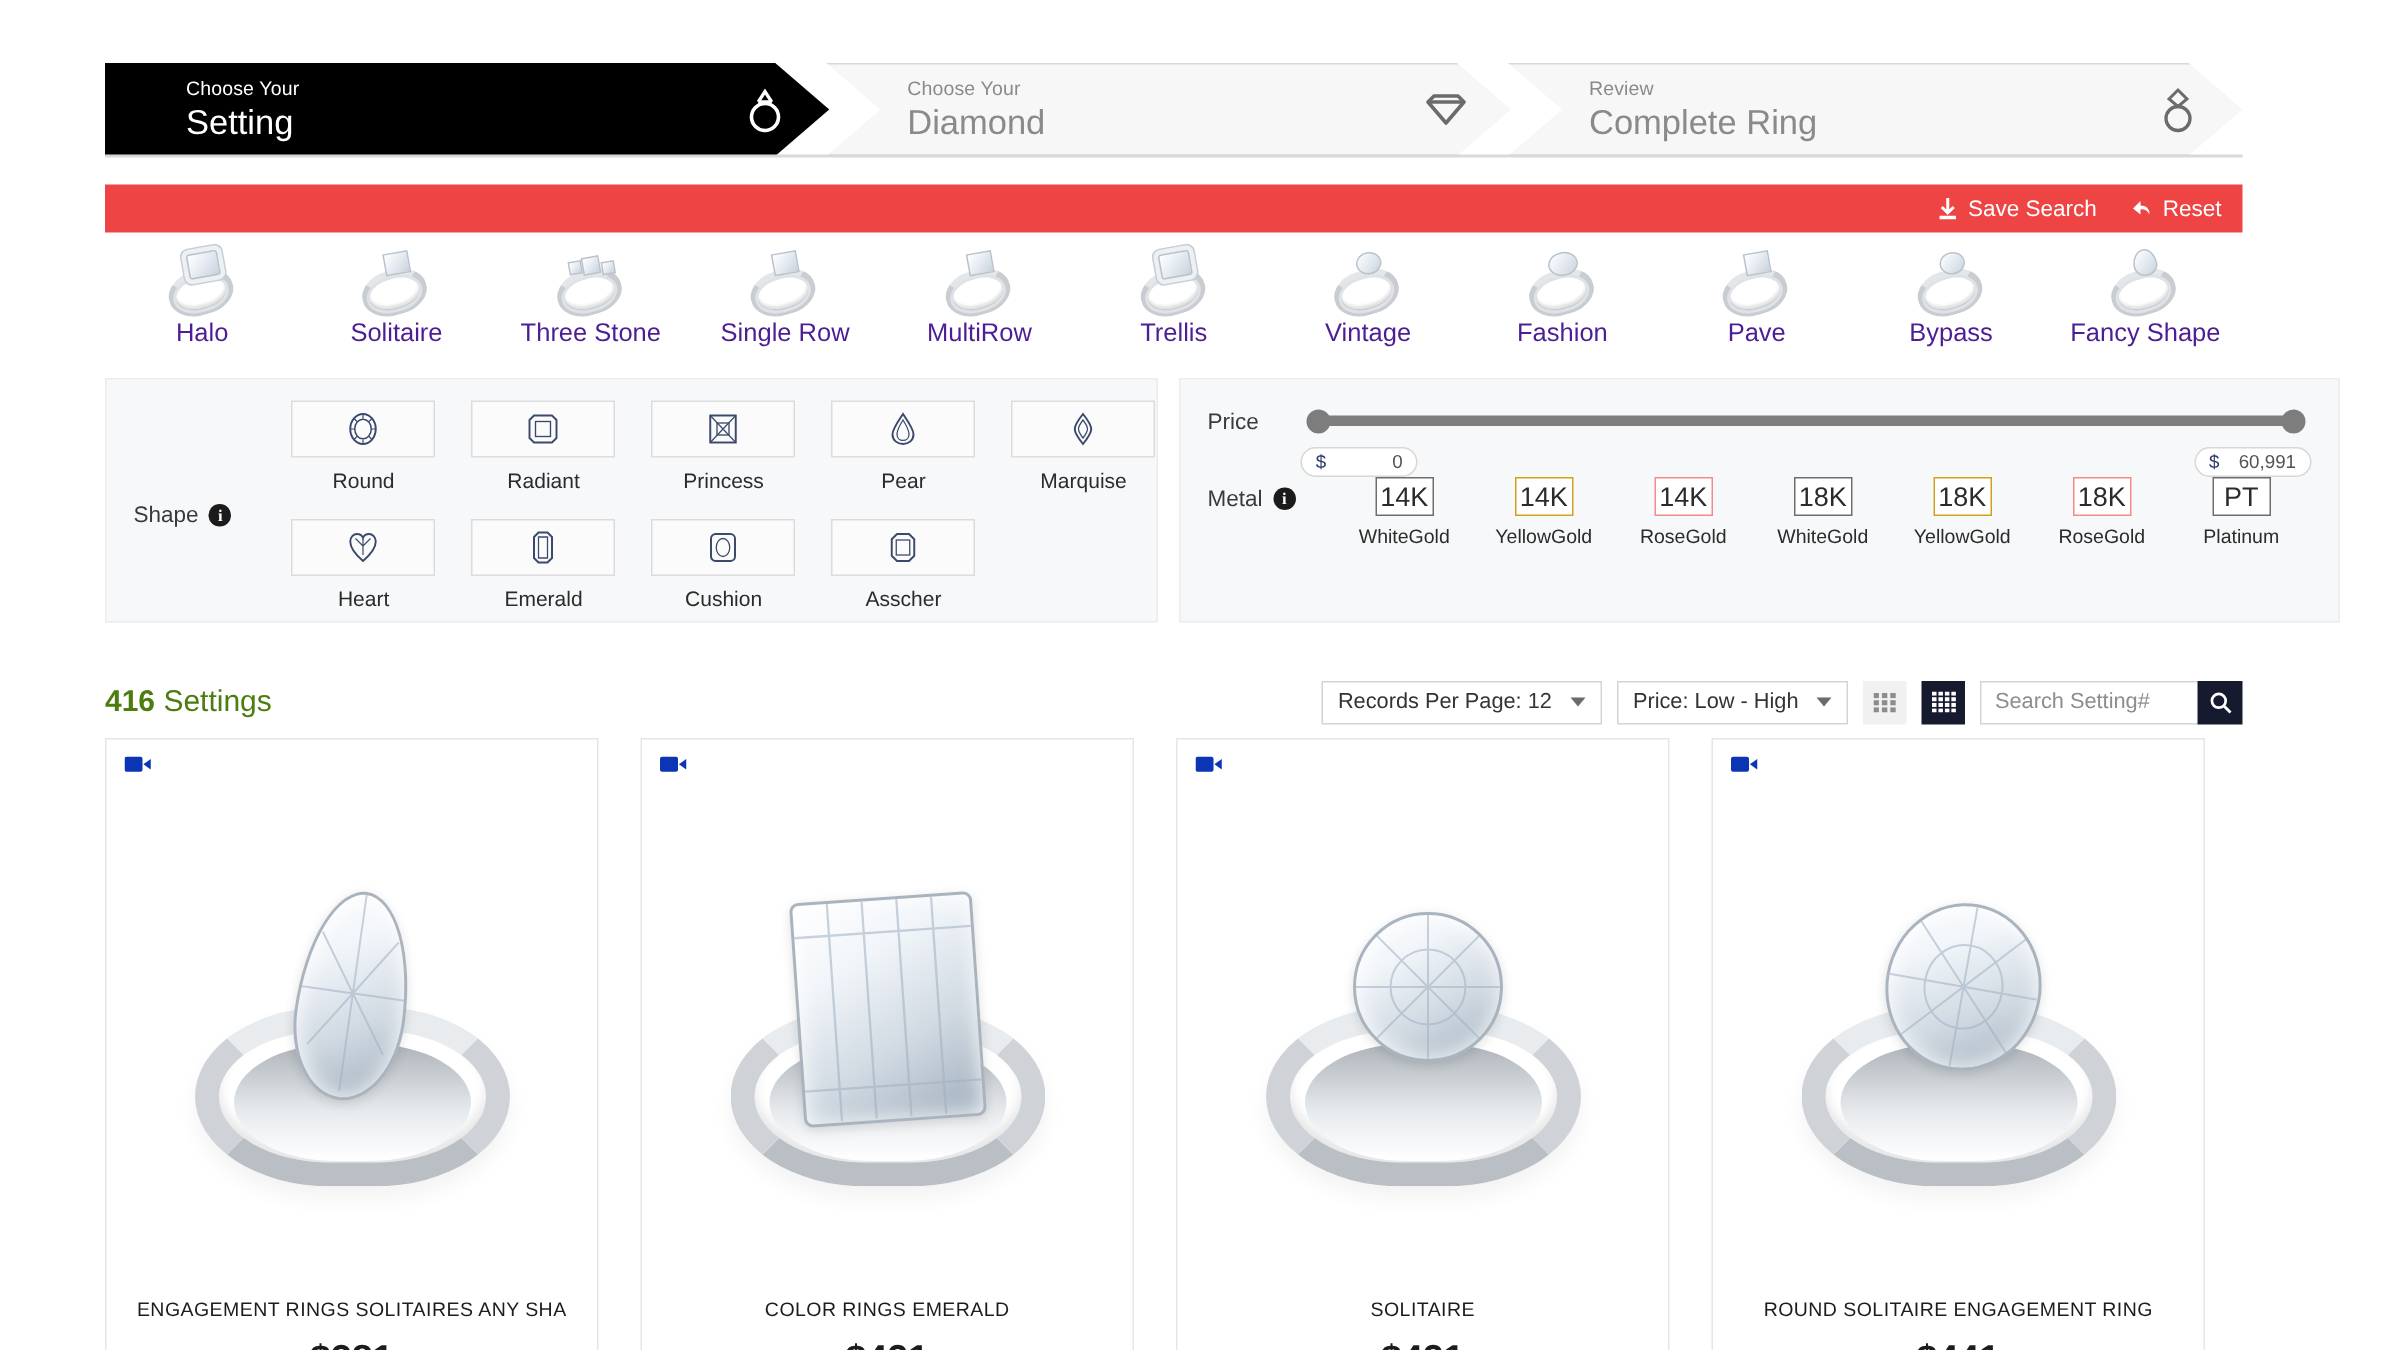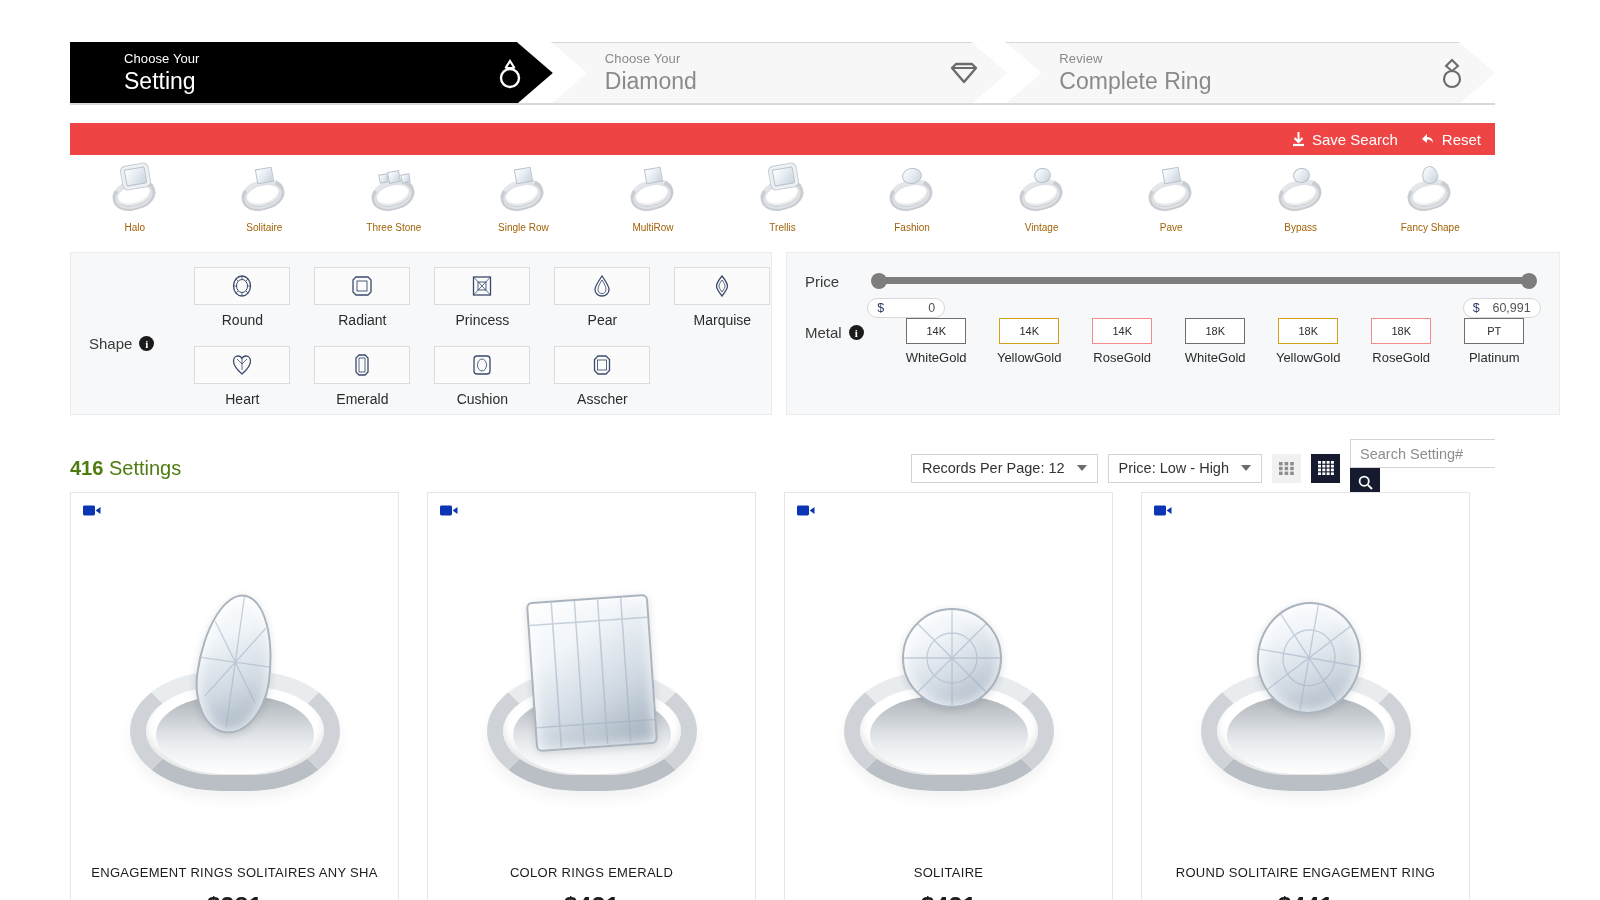--- a/index.html
+++ b/index.html
@@ -34,21 +34,21 @@
                background: #ef4444; display: flex; align-items: center; justify-content: flex-end; gap: 22px;
                padding-right: 14px; }
   .actionbtn { display: flex; align-items: center; gap: 7px; color: #fff; font-size: 15px; cursor: pointer; }
   .actionbtn svg { display: block; }
 
   
   .styles { position: absolute; left: 70px; top: 160px; width: 1425px; height: 88px;
             display: flex; align-items: flex-start; }
   .style-item { flex: 1; display: flex; flex-direction: column; align-items: center; cursor: pointer; }
   .style-img { width: 70px; height: 52px; position: relative; }
-  .style-label { margin-top: 10px; font-size: 10px; color: #a16207; }
+  .style-label { font-size: 17px; color: #4c1d95; }
 
   
   .ringart { position: absolute; inset: 0; }
   .ringart .band {
     position: absolute; left: 12px; top: 20px; width: 44px; height: 30px;
     border: 5px solid #c9cdd2; border-radius: 50%/55%;
     border-top-color: #e4e7ea; transform: rotate(-16deg);
     box-shadow: inset 0 -2px 2px rgba(0,0,0,.12);
   }
   .ringart .band2 {
@@ -93,39 +93,39 @@
   .knob.left { left: -2px; } .knob.right { right: -2px; }
   .price-inputs { display: flex; justify-content: space-between; margin-top: 11px; }
   .price-field { width: 78px; height: 20px; border: 1px solid #d7d7d7; border-radius: 10px; background: #fff;
                  display: flex; align-items: center; justify-content: space-between; padding: 0 9px;
                  font-size: 12.5px; color: #555; }
   .price-field .cur { color: #2b3a67; }
 
   .metal-row { display: flex; align-items: flex-start; margin-top: 0; }
   .metal-list { display: flex; margin-left: 26px; gap: 0; }
   .metal-cell { width: 93px; display: flex; flex-direction: column; align-items: center; }
-  .metal-box { width: 60px; height: 26px; border: 1.6px solid #6e6e6e; background: #fff;
+  .metal-box { width: 39px; height: 26px; border: 1.6px solid #6e6e6e; background: #fff;
                display: flex; align-items: center; justify-content: center;
-               font-size: 11px; color: #2b2b2b; cursor: pointer; }
+               font-size: 18px; color: #2b2b2b; cursor: pointer; }
   .metal-name { font-size: 13px; color: #2b2b2b; margin-top: 6px; }
 
   
   .res-head { position: absolute; left: 70px; top: 448px; width: 1425px; height: 40px; display: flex;
               align-items: center; justify-content: space-between; }
   .res-count { font-size: 20px; color: #4d7c0f; }
   .res-count b { font-weight: 700; }
   .res-tools { display: flex; align-items: center; gap: 10px; }
   .select-box { height: 29px; border: 1px solid #d4d4d4; background: #fff; display: flex; align-items: center;
                 gap: 12px; padding: 0 10px; font-size: 14.5px; color: #333; cursor: pointer; }
   .caret { width: 0; height: 0; border-left: 5px solid transparent; border-right: 5px solid transparent;
            border-top: 6px solid #6b6b6b; }
   .viewbtn { width: 29px; height: 29px; display: flex; align-items: center; justify-content: center; cursor: pointer; }
   .viewbtn.inactive { background: #f1f1f1; }
   .viewbtn.active { background: #161a2e; }
-  .search-wrap { display: flex; flex-direction: column; }
+  .search-wrap { display: flex; }
   .search-input { width: 145px; height: 29px; border: 1px solid #d4d4d4; border-right: none; background: #fff;
                   padding: 0 9px; font-size: 14.5px; color: #8d8d8d; display: flex; align-items: center; }
   .search-btn { width: 30px; height: 29px; background: #161a2e; display: flex; align-items: center;
                 justify-content: center; cursor: pointer; }
 
   
   .grid { position: absolute; left: 70px; top: 492px; width: 1425px; display: flex; gap: 28px; }
   .card { width: 329px; height: 430px; border: 1px solid #e6e6e6; background: #fff; position: relative;
           display: flex; flex-direction: column; cursor: pointer; }
   .vid-badge { position: absolute; left: 12px; top: 10px; width: 18px; height: 13px; }
@@ -281,37 +281,37 @@
           <div class="ringart st-halo">
             <div class="band"></div>
             <div class="band2"></div>
             <div class="stone"></div>
           </div>
         </div>
       <div class="style-label">Trellis</div>
     </div>
     <div class="style-item">
       <div class="style-img">
+          <div class="ringart st-round">
+            <div class="band"></div>
+            <div class="band2"></div>
+            <div class="stone"></div>
+          </div>
+        </div>
+      <div class="style-label">Vintage</div>
+    </div>
+    <div class="style-item">
+      <div class="style-img">
           <div class="ringart st-oval">
             <div class="band"></div>
             <div class="band2"></div>
             <div class="stone"></div>
           </div>
         </div>
       <div class="style-label">Fashion</div>
-    </div>
-    <div class="style-item">
-      <div class="style-img">
-          <div class="ringart st-round">
-            <div class="band"></div>
-            <div class="band2"></div>
-            <div class="stone"></div>
-          </div>
-        </div>
-      <div class="style-label">Vintage</div>
     </div>
     <div class="style-item">
       <div class="style-img">
           <div class="ringart">
             <div class="band"></div>
             <div class="band2"></div>
             <div class="stone"></div>
           </div>
         </div>
       <div class="style-label">Pave</div>

